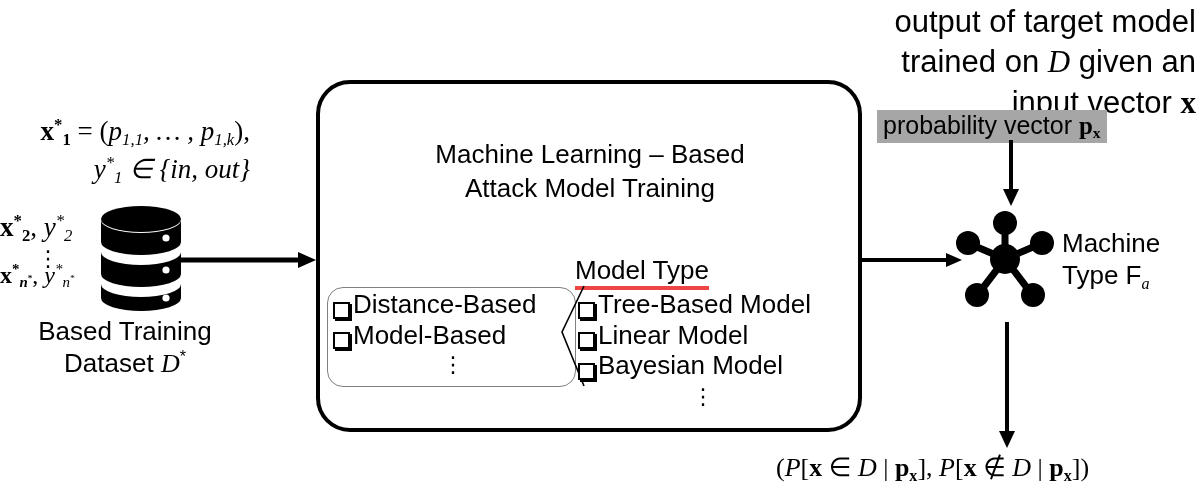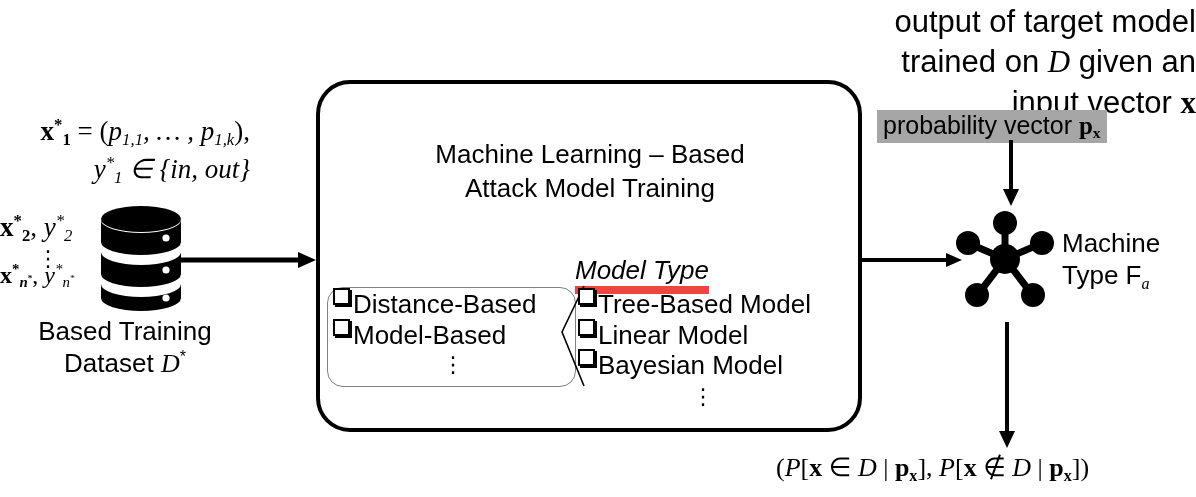--- a/index.html
+++ b/index.html
@@ -80,36 +80,35 @@
     font-size: 26px;
     line-height: 1.30;
   }
 
   #model-type-heading {
     left: 575px; top: 255px; width: 260px;
     text-align: left;
     font-size: 26px;
   }
   #model-type-heading span.u {
-    border-bottom: 8px solid #ef4444;
+    border-bottom: 4px solid #ef4444;
     padding-bottom: 1px;
-    font-style: italic;
   }
 
   
   #method-group-outline {
     left: 327px; top: 287px;
     width: 249px; height: 100px;
     border: 1.5px solid #808080;
     border-radius: 16px;
     box-sizing: border-box;
     background: transparent;
   }
   .chk-list { font-size: 26px; line-height: 1.18; }
-  .chk-row { display: flex; align-items: flex-start; white-space: nowrap; }
+  .chk-row { display: flex; align-items: flex-end; white-space: nowrap; }
   .chk-box {
     display: inline-block;
     width: 17px; height: 17px;
     border: 2.5px solid #000;
     background: #fff;
     box-sizing: border-box;
     margin-right: 3px;
     box-shadow: 2px 2px 0 0 #000;
     position: relative;
     top: -1px;

